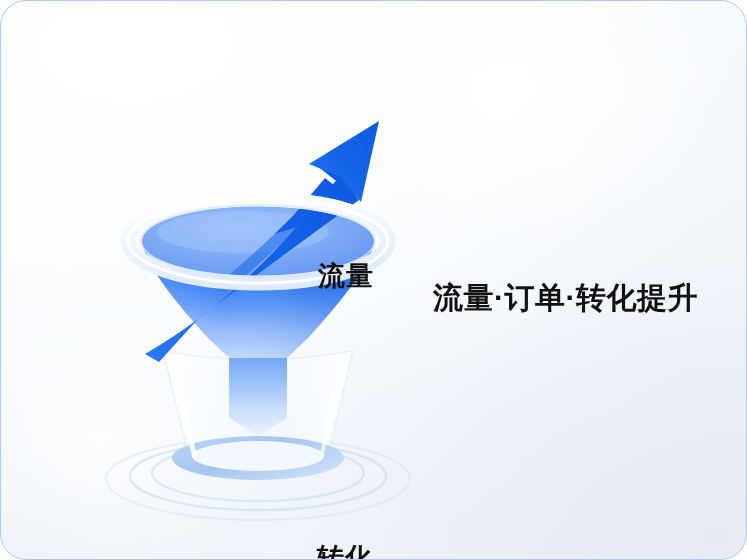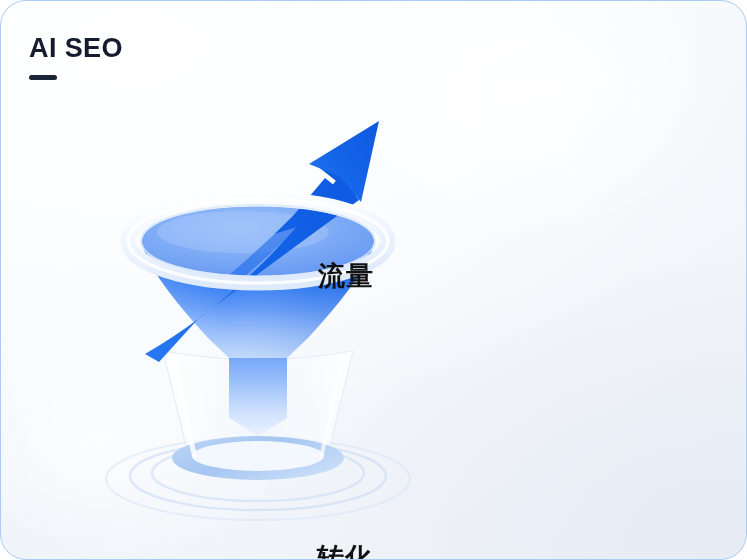--- a/index.html
+++ b/index.html
@@ -101,25 +101,22 @@
   #label-conversion { left: 224px; top: 434px; }
 </style>
 </head>
 <body>
 
 <div id="card">
 
   <div class="bg-sheen sheen-a"></div>
   <div class="bg-sheen sheen-b"></div>
 
-  <div id="title-block">
-    <h1 id="page-title">AI SEO</h1>
-    <div id="title-underline"></div>
-  </div>
-
+
+  <div id="tagline">流量·订单·转化提升</div>
 
   <div id="funnel-graphic">
     <svg viewBox="0 0 330 420" xmlns="http://www.w3.org/2000/svg">
       <defs>
 
         <linearGradient id="coneGrad" x1="0" y1="0" x2="0" y2="1">
           <stop offset="0%" stop-color="#1a6bf0"></stop>
           <stop offset="30%" stop-color="#2272f2"></stop>
           <stop offset="55%" stop-color="#5b95f6"></stop>
           <stop offset="80%" stop-color="#9cc0fa"></stop>

